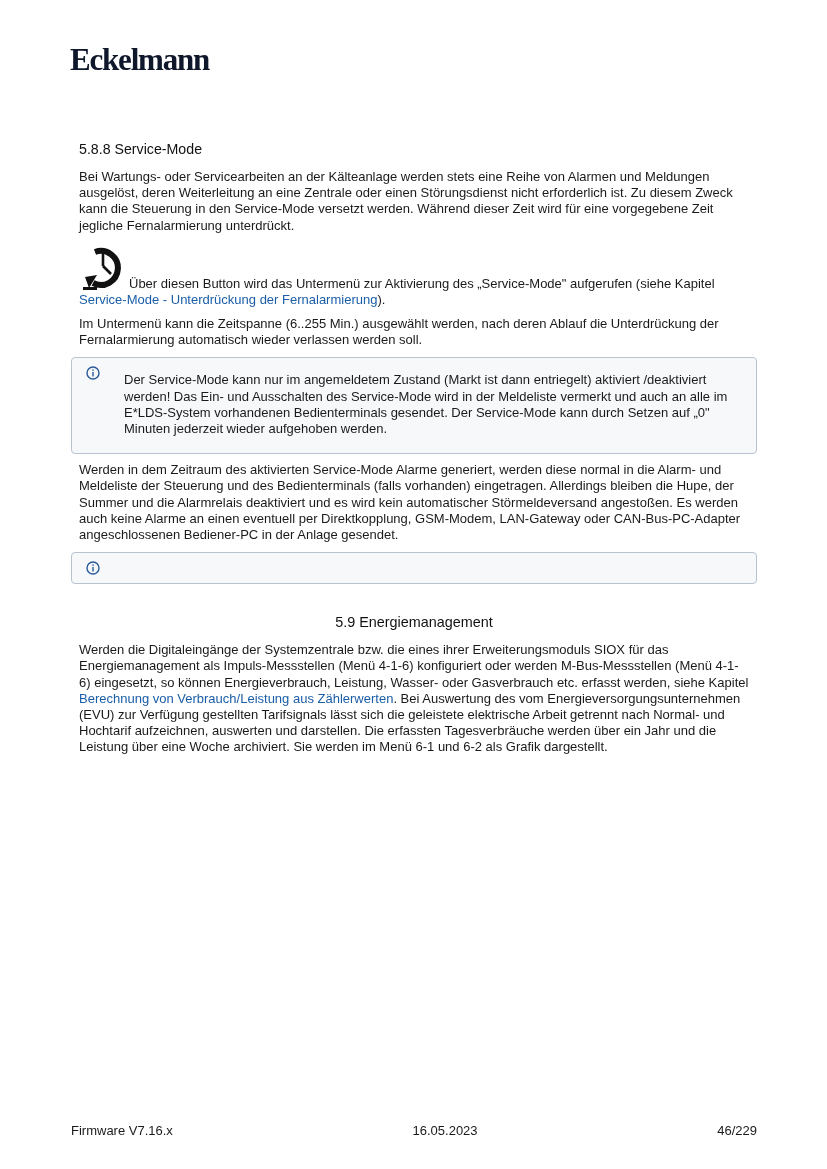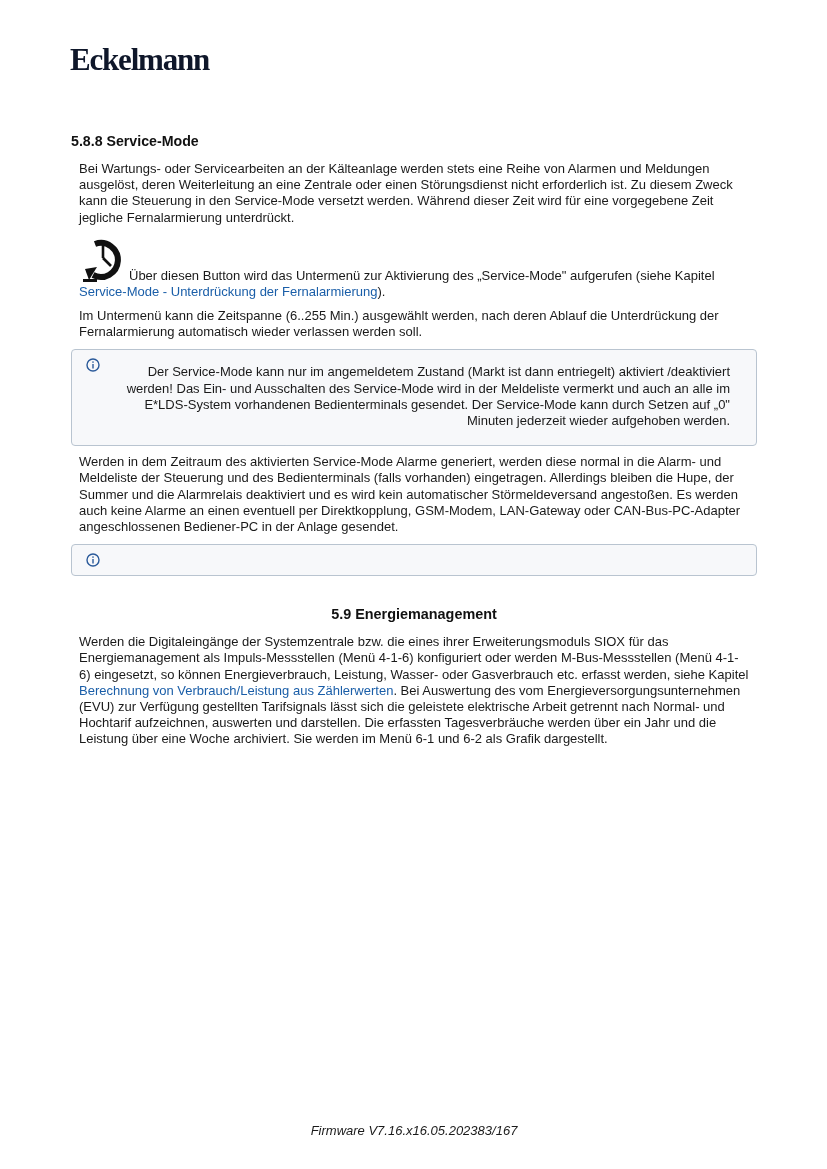--- a/index.html
+++ b/index.html
@@ -7,45 +7,45 @@
     width: 827px; height: 1169px; position: relative; overflow: hidden;
     font-family: "Liberation Sans", sans-serif; color: #1a1a1a;
   }
   .logo {
     position: absolute; left: 70px; top: 42px;
     font-family: Liberation Serif, serif; font-weight: bold;
     font-size: 31px; letter-spacing: -1.2px; color: #0f172a;
   }
   .content { position: absolute; left: 71px; top: 133px; width: 686px; }
   h3, h2 {
-    font-size: 14.2px; font-weight: bold; margin: 0; color: #111;
+    font-size: 14.2px; font-weight: normal; margin: 8px; color: #111;
   }
   h2 { font-size: 14.4px; }
   p {
     font-size: 13px; line-height: 16.2px; margin: 8px;
   }
   .mt-h { margin-top: 12px; }
   .link { color: #1a5ea8; cursor: pointer; }
   .icon-line { margin-top: 10px; position: relative; }
   .svc-icon {
     display: inline-block; width: 50px; height: 48px; vertical-align: bottom;
   }
   .note {
     margin-top: 9px; border: 1px solid #b9c4d0; border-radius: 4px;
-    background: #f7f8fa; padding: 6px 18px 8px 12px; display: flex; text-align: right;
+    background: #f7f8fa; padding: 6px 18px 8px 12px; display: flex;
   }
   .note .info {
     flex: 0 0 18px; width: 14px; height: 14px; margin-top: 2px; margin-right: 14px;
   }
   .note p { flex: 1; }
   .after-note { margin-top: 8px; }
   .sec2 { margin-top: 30px; text-align: center; }
   .footer {
     position: absolute; top: 1123px; left: 71px; width: 686px;
-    font-size: 13px; display: flex; justify-content: center; font-style: italic;
+    font-size: 13px; display: flex; justify-content: space-between;
   }
   .footer span { display: inline-block; }
 </style>
 </head>
 <body>
 
 <div class="logo">Eckelmann</div>
 
 <div class="content">
   <h3>5.8.8  Service-Mode</h3>
@@ -85,14 +85,14 @@
     </svg>
   </div>
 
   <h2 class="sec2">5.9  Energiemanagement</h2>
   <p class="mt-h"><span>Werden die Digitaleingänge der Systemzentrale bzw. die eines ihrer Erweiterungsmoduls SIOX für das Energiemanagement als Impuls-Messstellen (Menü 4-1-6) konfiguriert oder werden M-Bus-Messstellen (Menü 4-1-6) eingesetzt, so können Energieverbrauch, Leistung, Wasser- oder Gasverbrauch etc. erfasst werden, siehe Kapitel </span><span class="link">Berechnung von Verbrauch/Leistung aus Zählerwerten</span><span>. Bei Auswertung des vom Energieversorgungsunternehmen (EVU) zur Verfügung gestellten Tarifsignals lässt sich die geleistete elektrische Arbeit getrennt nach Normal- und Hochtarif aufzeichnen, auswerten und darstellen. Die erfassten Tagesverbräuche werden über ein Jahr und die Leistung über eine Woche archiviert. Sie werden im Menü 6-1 und 6-2 als Grafik dargestellt.</span></p>
 </div>
 
 <div class="footer">
   <span>Firmware V7.16.x</span>
   <span>16.05.2023</span>
-  <span>83/167</span>
+  <span>46/229</span>
 </div>
 
 </body></html>

